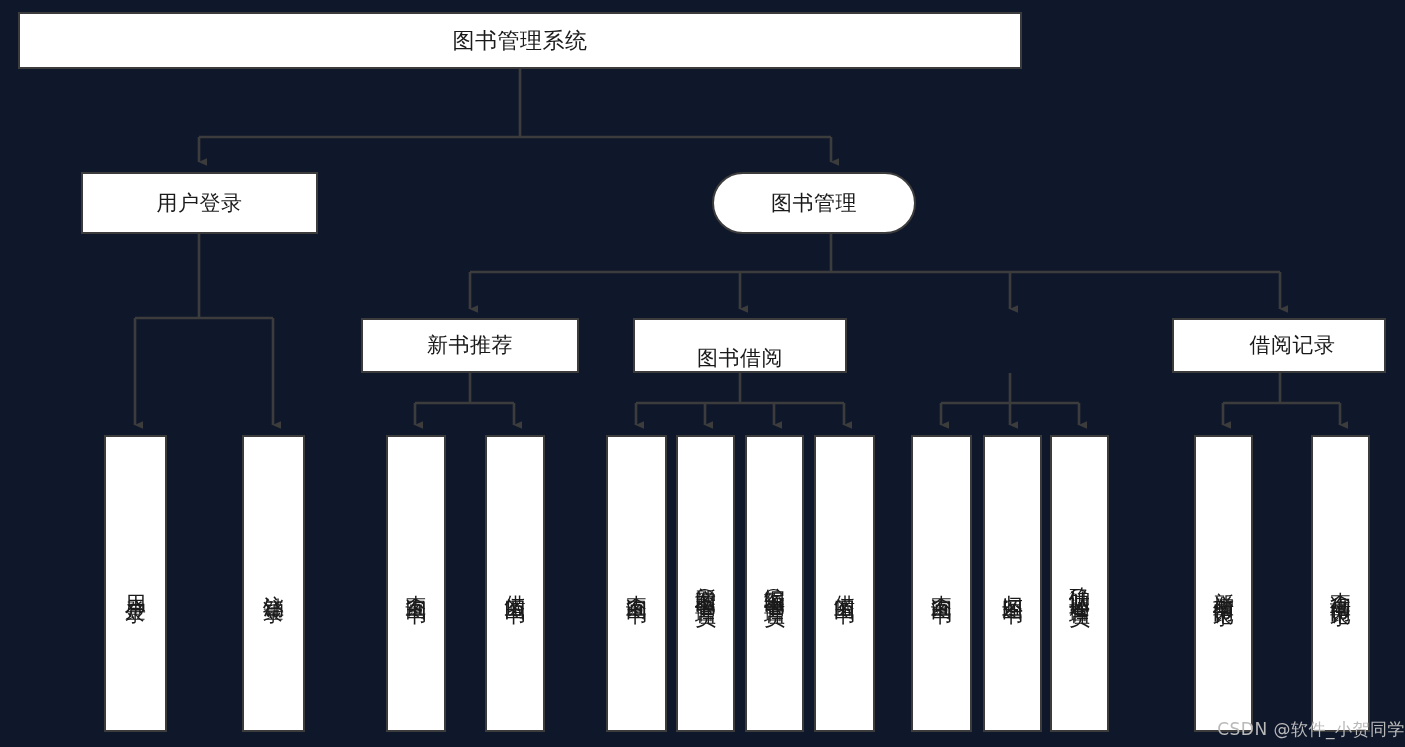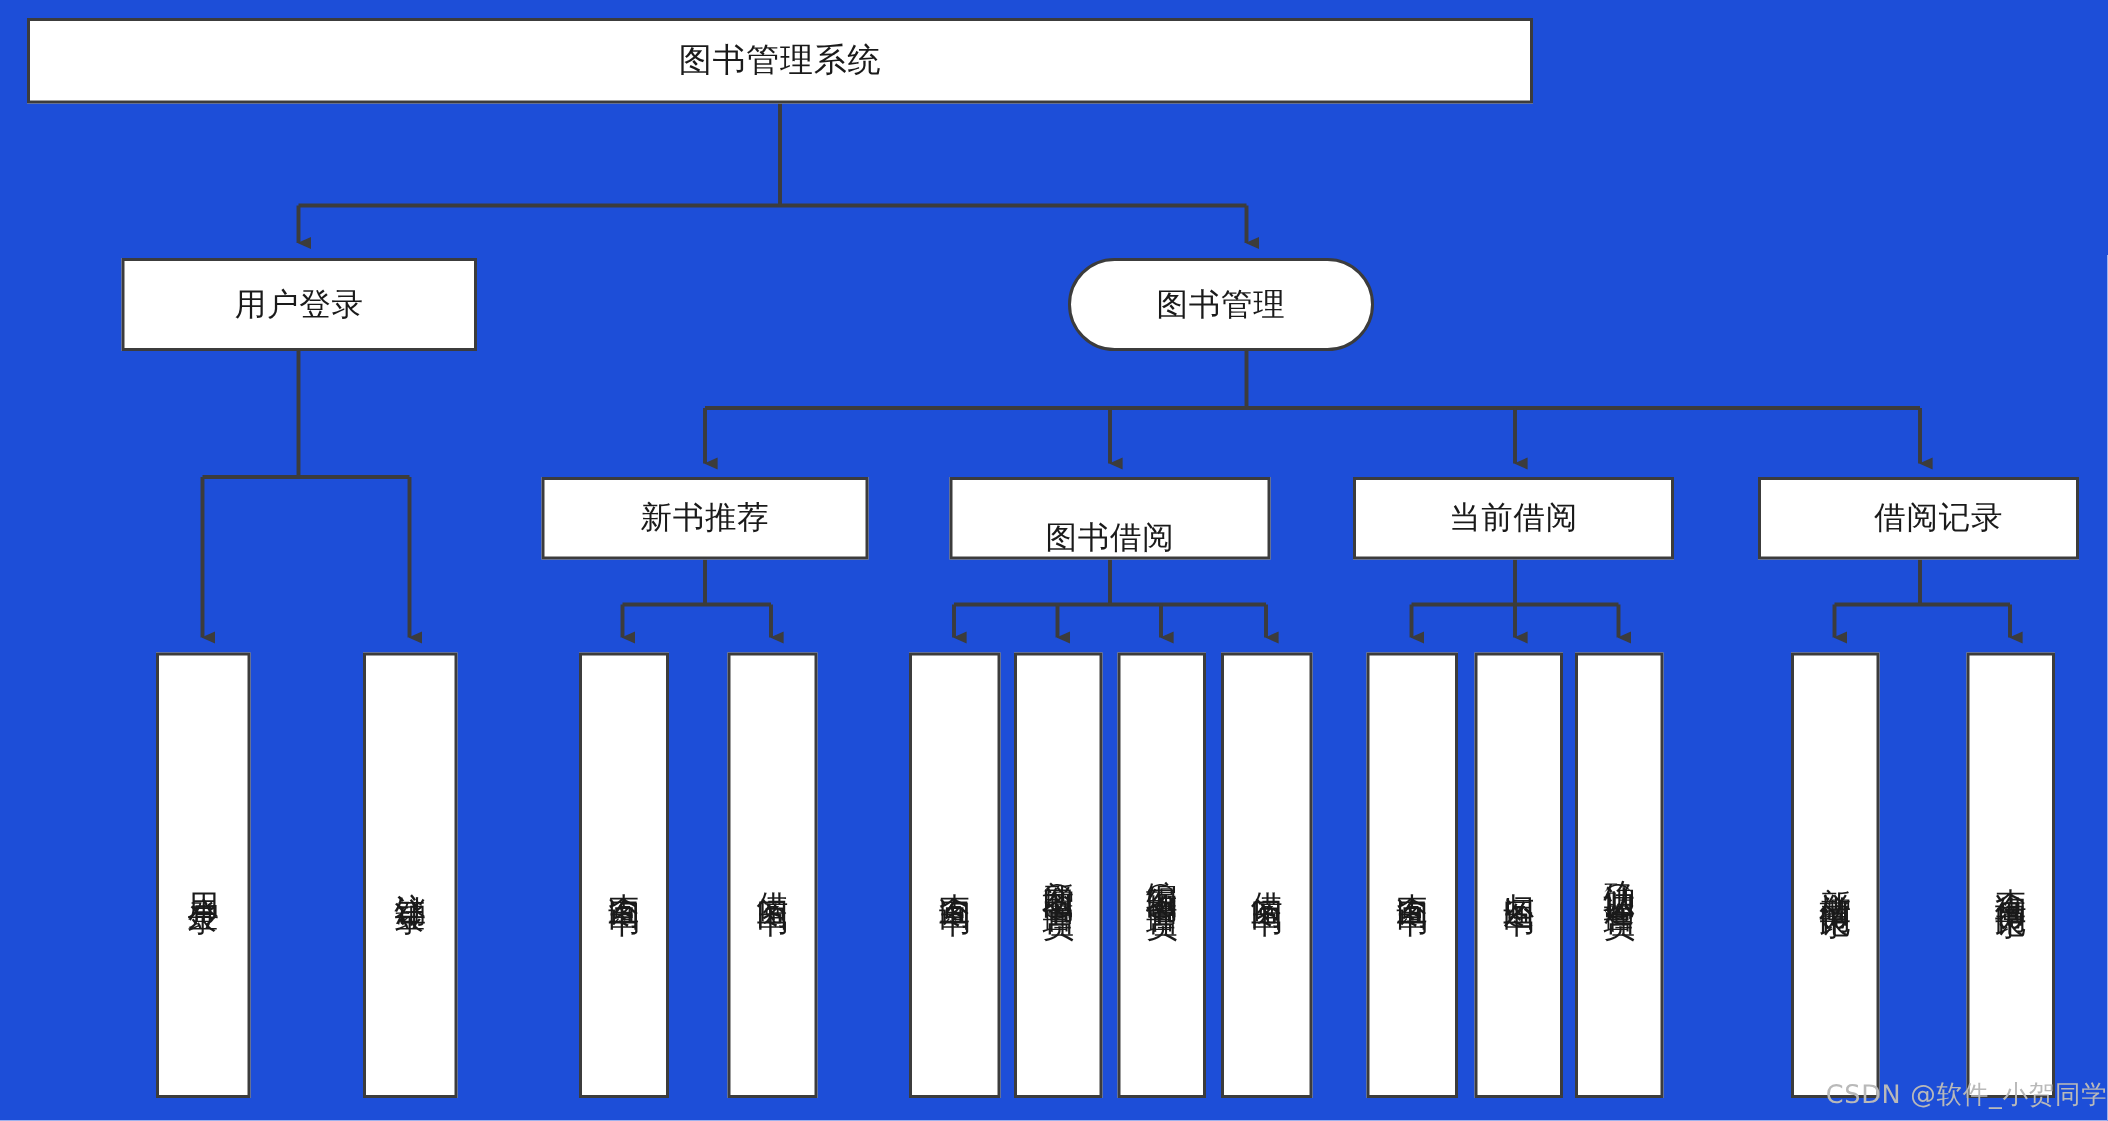--- a/index.html
+++ b/index.html
@@ -8,21 +8,21 @@
     padding: 0;
     background: #ffffff;
   }
   body {
     font-family: "DejaVu Sans", "Liberation Sans", sans-serif;
   }
   #diagram-root {
     position: relative;
     width: 1405px;
     height: 747px;
-    background: #1d4ed8;
+    background: #0f172a;
     overflow: hidden;
   }
   #edge-layer {
     position: absolute;
     left: 0;
     top: 0;
     width: 1405px;
     height: 747px;
   }
   .node {
@@ -146,23 +146,20 @@
   <div class="node" style="left:712px; top:172px; width:204px; height:62px;border-radius:31px;">
     <span class="node-label">图书管理</span>
   </div>
 
   <div class="node" style="left:361px; top:318px; width:218px; height:55px;justify-content:center;">
     <span class="node-label">新书推荐</span>
   </div>
   <div class="node" style="left:633px; top:318px; width:214px; height:55px;align-items:flex-end;">
     <span class="node-label">图书借阅</span>
   </div>
-  <div class="node" style="left:902px; top:318px; width:214px; height:55px;">
-    <span class="node-label">当前借阅</span>
-  </div>
   <div class="node" style="left:1172px; top:318px; width:214px; height:55px;padding-left:27px;">
     <span class="node-label">借阅记录</span>
   </div>
 
   <div class="node vertical" style="left:104px; top:435px; width:63px; height:297px;">
     <span class="node-label">用户登录</span>
   </div>
   <div class="node vertical" style="left:242px; top:435px; width:63px; height:297px;">
     <span class="node-label">注销登录</span>
   </div>

